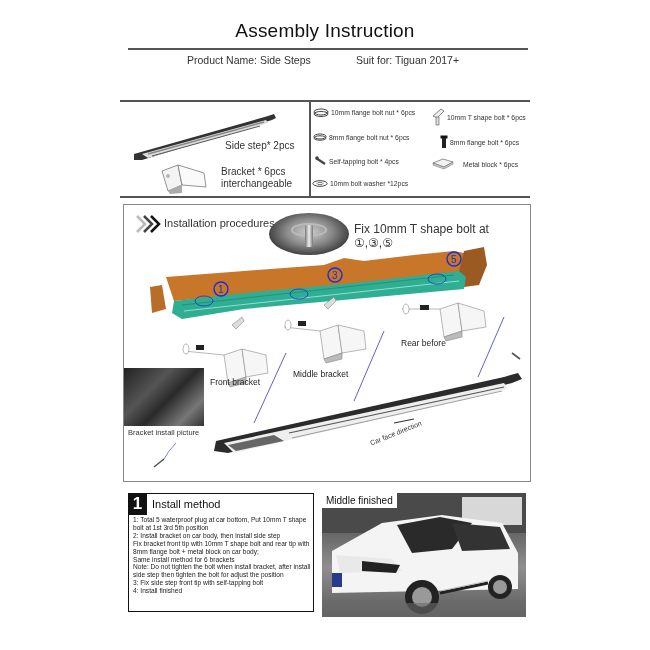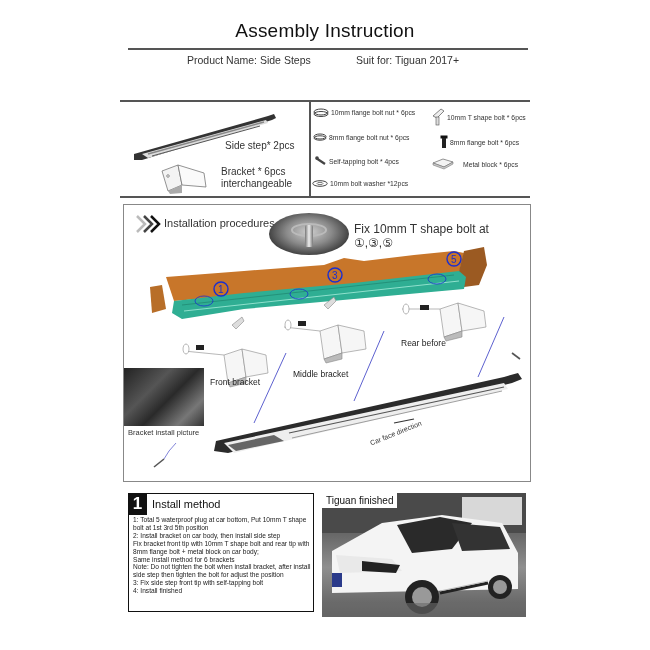--- a/index.html
+++ b/index.html
@@ -235,21 +235,21 @@
       <div>2: Install bracket on car body, then install side step</div>
       <div>Fix bracket front tip with 10mm T shape bolt and rear tip with 8mm flange bolt + metal block on car body;</div>
       <div>Same install method for 6 brackets</div>
       <div>Note:  Do not tighten the bolt when install bracket, after install side step then tighten the bolt for adjust the position</div>
       <div>3: Fix side step front tip with self-tapping bolt</div>
       <div>4: Install finished</div>
     </div>
   </div>
 
   <div class="finished-photo">
-    <div class="finished-lbl">Tiguan finished</div>
+    <div class="finished-lbl">Middle finished</div>
     <svg width="204" height="124" viewBox="0 0 204 124" style="position:absolute;left:0;top:0;">
       <rect x="0" y="0" width="204" height="40" fill="#4a4a4a"></rect>
       <rect x="140" y="4" width="60" height="28" fill="#d8d8d8"></rect>
       <path d="M10 58 L60 30 L120 22 L180 30 L196 60 L196 96 L10 100 Z" fill="#f4f4f4"></path>
       <path d="M75 32 L118 24 L150 30 L130 56 L90 60 Z" fill="#2a2a2a"></path>
       <path d="M130 30 L178 34 L188 56 L140 58 Z" fill="#333"></path>
       <path d="M14 62 L70 66 L80 78 L18 80 Z" fill="#e9e9e9"></path>
       <path d="M40 68 L78 72 L74 80 L40 78 Z" fill="#222"></path>
       <rect x="10" y="80" width="10" height="14" fill="#2a3a8a"></rect>
       <circle cx="100" cy="104" r="17" fill="#222"></circle>

